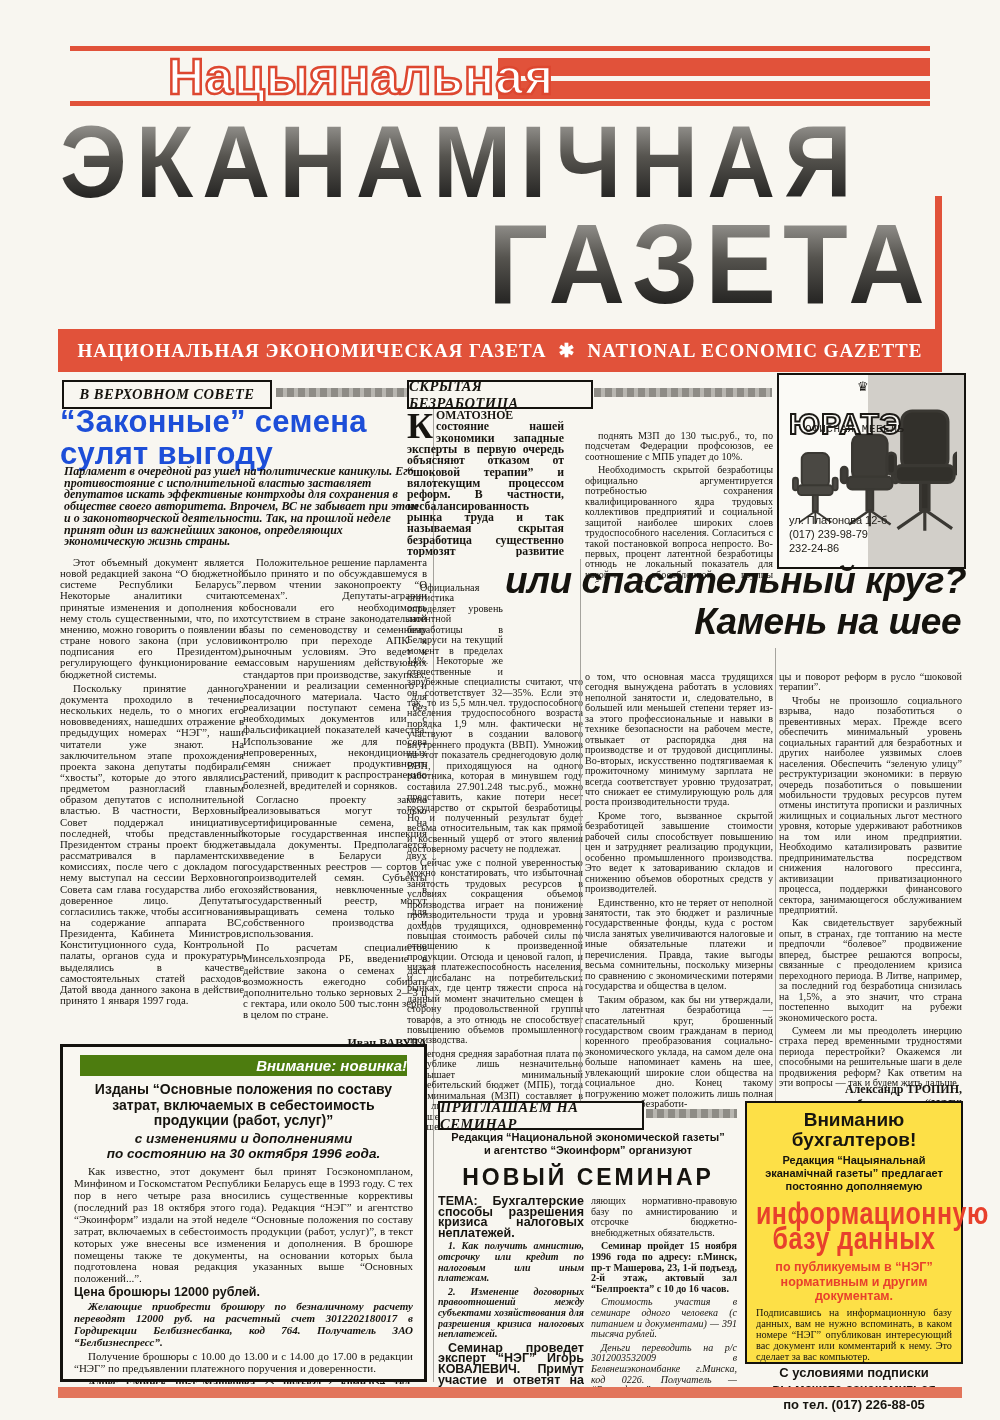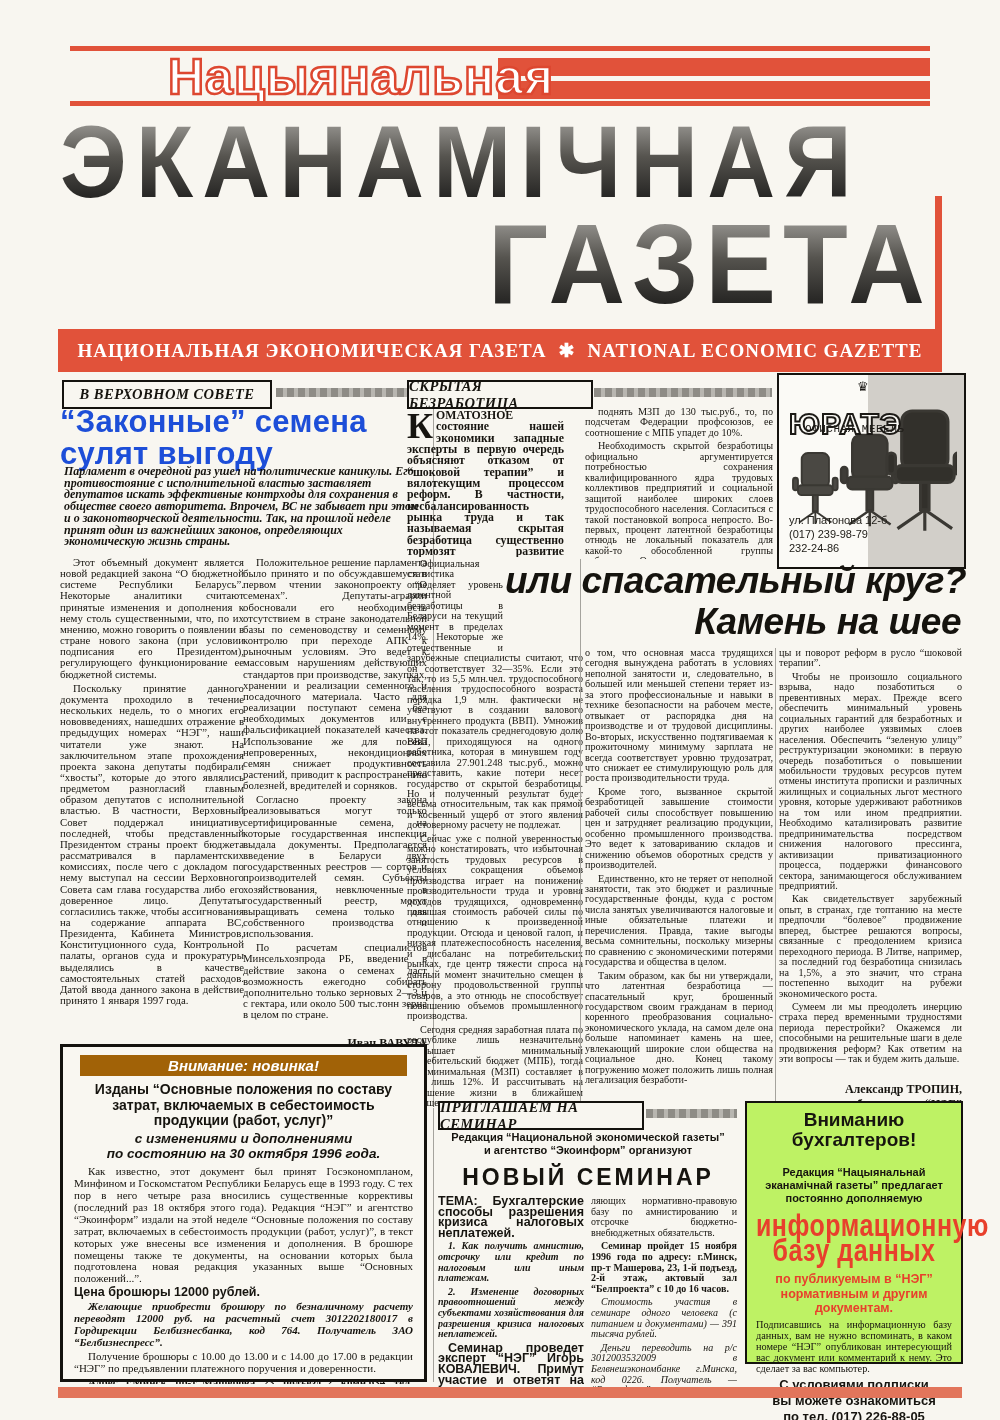--- a/index.html
+++ b/index.html
@@ -30,62 +30,62 @@
   .graybar{background:repeating-linear-gradient(90deg,#8e8c86 0 7px,#b8b6b0 7px 11px);}
   .vdiv{background:#a5a39d;width:1px;}
   
   .headline1{font-family:"Liberation Sans",sans-serif;font-weight:bold;font-size:31px;line-height:1.02;
         letter-spacing:0.3px;color:#1d4ed8;}
   .lead1{font:bold italic 12px/11.7px "Liberation Serif",serif;text-align:left;}
   .bt{text-align:justify;overflow:hidden;}
   .bt p{margin:0 0 3px 0;text-indent:13px;}
   .bt.nfi p:first-child{text-indent:0;}
   .colA{font-size:10.8px;line-height:11.15px;}
-  .colN{font-size:10.2px;line-height:10.45px;}
+  .colN{font-size:10.2px;line-height:10.45px;margin-top:24px;}
   .lead2{font:bold 11.8px/11.35px "Liberation Serif",serif;text-align:justify;overflow:hidden;}
   .dropcap{float:left;font:bold 36px/29px "Liberation Serif",serif;padding:2px 3px 0 0;}
   .headline2{font:bold italic 37px/41px "Liberation Sans",sans-serif;text-align:right;color:#15130e;
         letter-spacing:-0.5px;white-space:nowrap;}
   .byline{font-weight:bold;text-align:right;font-size:12px;}
   .wrap-spacer{float:right;width:76px;height:50px;margin:36px 0 2px 4px;}
   
   .adbox{border:2px solid #14120e;background:#fbfaf6;overflow:hidden;}
   .ad-gray{position:absolute;right:0;top:0;width:52%;height:100%;background:#d2cfc9;}
   .ad-brand{position:absolute;left:10px;top:32px;font-family:"Liberation Sans",sans-serif;font-weight:bold;
         font-size:30px;letter-spacing:1px;color:#4c1d95;-webkit-text-fill-color:#fbfaf6;
         -webkit-text-stroke:2px #1c1a16;}
   .ad-crown{position:absolute;left:78px;top:4px;font-size:13px;color:#1c1a16;}
   .ad-tagline{position:absolute;left:26px;top:48px;font-family:Liberation Mono, monospace;font-size:11px;
         letter-spacing:0.5px;color:#1c1a16;}
   .ad-addr{position:absolute;left:10px;bottom:12px;font-family:"Liberation Sans",sans-serif;font-size:11px;
         line-height:14px;color:#22201b;z-index:2;}
   
   .novinka{border:3px solid #14120e;background:#f9f7f1;padding:8px 11px;box-sizing:border-box;}
-  .nov-band{background:#a16207;color:#fff;font:bold italic 15px/21px "Liberation Sans",sans-serif;
-        text-align:center;height:21px;margin:0 6px 6px 6px;}
+  .nov-band{background:#4d7c0f;color:#fff;font:bold italic 15px/21px "Liberation Sans",sans-serif;
+        text-align:right;height:21px;margin:0 6px 6px 6px;}
   .nov-title{font-family:"Liberation Sans",sans-serif;font-weight:bold;font-size:14px;line-height:1.12;
         text-align:center;}
   .nov-sub{font:bold italic 13.5px/1.12 "Liberation Sans",sans-serif;text-align:center;margin-top:2px;}
   .nov-body{font-size:11px;line-height:11.9px;text-align:justify;margin-top:5px;overflow:hidden;height:218px;}
   .nov-body p{margin:0 0 2px 0;}
   .indent{text-indent:14px;}
   .sans-b{font-family:"Liberation Sans",sans-serif;font-weight:bold;font-size:12.5px;}
   .serif-b{font-weight:bold;}
   .serif-i{font-style:italic;}
   .serif-bi{font-weight:bold;font-style:italic;}
   .sem-intro{font-family:"Liberation Sans",sans-serif;font-weight:bold;font-size:11px;line-height:1.15;
         text-align:center;}
   .sem-title{font-family:"Liberation Sans",sans-serif;font-weight:bold;font-size:23px;letter-spacing:3px;
         text-align:center;}
   .sem-col{font-size:10px;line-height:10.6px;text-align:justify;overflow:hidden;}
   .sem-col p{margin:0 0 3px 0;text-indent:10px;}
   .sem-col p.nfi{text-indent:0;}
-  .buh{border:2px solid #14120e;background:#bef264;padding:7px 9px;box-sizing:border-box;text-align:center;}
+  .buh{border:2px solid #14120e;background:#fde047;padding:7px 9px;box-sizing:border-box;text-align:center;}
   .buh-title{font-family:"Liberation Sans",sans-serif;font-weight:bold;font-size:19px;line-height:1.05;}
-  .buh-intro{font-family:"Liberation Sans",sans-serif;font-weight:bold;font-size:11px;line-height:1.2;margin-top:16px;}
+  .buh-intro{font-family:"Liberation Sans",sans-serif;font-weight:bold;font-size:11px;line-height:1.2;margin-top:4px;}
   .buh-red-big{font-family:"Liberation Sans",sans-serif;font-weight:bold;font-size:25px;line-height:25px;
         color:#e8402c;transform:scaleY(1.25);transform-origin:center top;letter-spacing:0.5px;}
   .buh-red-sub{font-family:"Liberation Sans",sans-serif;font-weight:bold;font-size:12.5px;line-height:1.15;
         color:#e8402c;margin-top:12px;}
   .buh-body{font-size:10.3px;line-height:11px;text-align:justify;margin-top:3px;}
   .buh-foot{font-family:"Liberation Sans",sans-serif;font-weight:bold;font-size:13px;line-height:1.25;margin-top:3px;}
   .bottom-bar{background:#e2755b;}
 </style>
 </head>
 <body>

